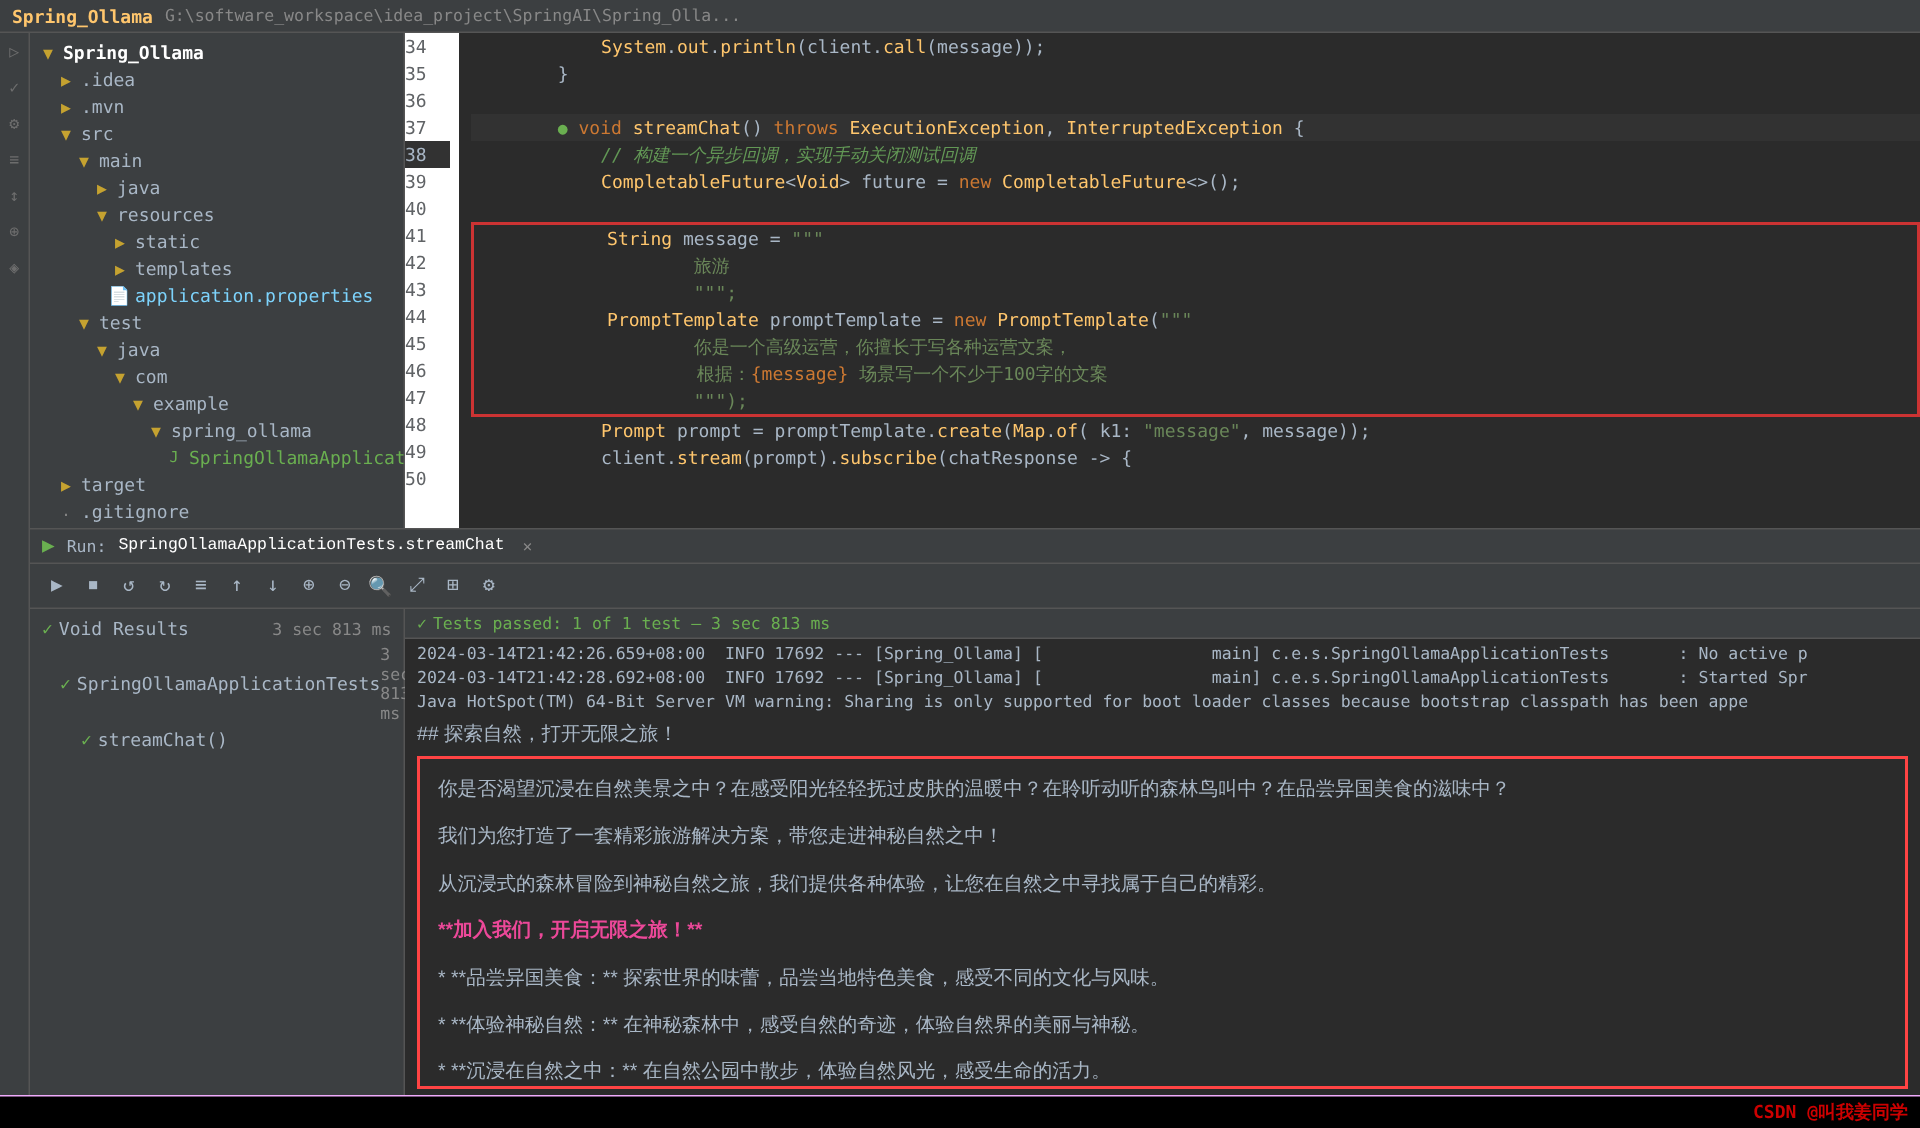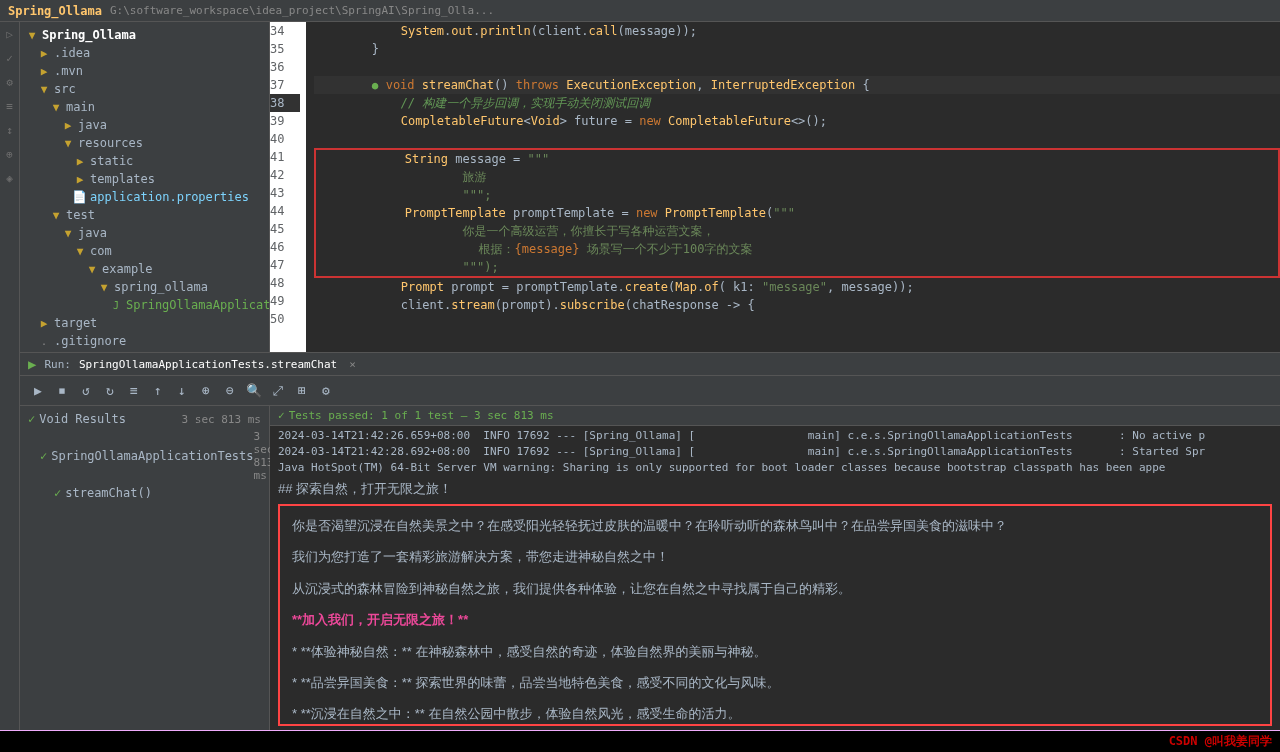--- a/index.html
+++ b/index.html
@@ -125,20 +125,21 @@
       padding: 0 8px;
       border-top: 1px solid #555;
       border-bottom: 1px solid #555;
       font-size: 11px;
       color: #a9b7c6;
       gap: 8px;
     }
     .run-tab-active {
       color: #ffffff;
       font-size: 11px;
+      font-family: Liberation Mono, monospace;
     }
     .run-icon { color: #6aaf50; font-size: 14px; cursor: pointer; }
 
     
     .test-toolbar {
       background: #3c3f41;
       height: 30px;
       display: flex;
       align-items: center;
       padding: 0 8px;
@@ -436,21 +437,21 @@
             <div class="code-line"><span class="cmt">            // 构建一个异步回调，实现手动关闭测试回调</span></div>
             <div class="code-line"><span class="plain">            </span><span class="cls">CompletableFuture</span><span class="plain">&lt;</span><span class="cls">Void</span><span class="plain">&gt; future = </span><span class="kw">new </span><span class="cls">CompletableFuture</span><span class="plain">&lt;&gt;();</span></div>
             <div class="code-line"></div>
 
             <div style="border:2px solid #cc3333; margin: 0; padding:0;">
               <div class="code-line" style="padding-left:2px;"><span class="plain">            </span><span class="cls">String</span><span class="plain"> message = </span><span class="str">"""</span></div>
               <div class="code-line" style="padding-left:2px;"><span class="plain">                    </span><span class="str">旅游</span></div>
               <div class="code-line" style="padding-left:2px;"><span class="plain">                    </span><span class="str">""";</span></div>
               <div class="code-line" style="padding-left:2px;"><span class="plain">            </span><span class="cls">PromptTemplate</span><span class="plain"> promptTemplate = </span><span class="kw">new </span><span class="cls">PromptTemplate</span><span class="plain">(</span><span class="str">"""</span></div>
               <div class="code-line" style="padding-left:2px;"><span class="plain">                    </span><span class="str">你是一个高级运营，你擅长于写各种运营文案，</span></div>
-              <div class="code-line" style="padding-left:18px;"><span class="plain">                    </span><span class="str">根据：</span><span style="color:#cc7832;">{message}</span><span class="str"> 场景写一个不少于100字的文案</span></div>
+              <div class="code-line" style="padding-left:4px;"><span class="plain">                    </span><span class="str">根据：</span><span style="color:#cc7832;">{message}</span><span class="str"> 场景写一个不少于100字的文案</span></div>
               <div class="code-line" style="padding-left:2px;"><span class="plain">                    </span><span class="str">""");</span></div>
             </div>
             <div class="code-line"><span class="plain">            </span><span class="cls">Prompt</span><span class="plain"> prompt = promptTemplate.</span><span class="fn">create</span><span class="plain">(</span><span class="cls">Map</span><span class="plain">.</span><span class="fn">of</span><span class="plain">( k1: </span><span class="str">"message"</span><span class="plain">, message));</span></div>
             <div class="code-line"><span class="plain">            client.</span><span class="fn">stream</span><span class="plain">(prompt).</span><span class="fn">subscribe</span><span class="plain">(chatResponse -&gt; {</span></div>
           </div>
         </div>
       </div>
     </div>
 
     <div class="run-bar">
@@ -510,22 +511,22 @@
             <div class="log-line">Java HotSpot(TM) 64-Bit Server VM warning: Sharing is only supported for boot loader classes because bootstrap classpath has been appe</div>
           </div>
 
           <div style="padding: 2px 8px; font-family: 'Microsoft YaHei', sans-serif; font-size:13px; color:#a9b7c6;">## 探索自然，打开无限之旅！</div>
 
           <div class="chinese-output">
             <p>你是否渴望沉浸在自然美景之中？在感受阳光轻轻抚过皮肤的温暖中？在聆听动听的森林鸟叫中？在品尝异国美食的滋味中？</p>
             <p>我们为您打造了一套精彩旅游解决方案，带您走进神秘自然之中！</p>
             <p>从沉浸式的森林冒险到神秘自然之旅，我们提供各种体验，让您在自然之中寻找属于自己的精彩。</p>
             <p><span class="bold-text">**加入我们，开启无限之旅！**</span></p>
+            <p>* **品尝异国美食：** 探索世界的味蕾，品尝当地特色美食，感受不同的文化与风味。</p>
             <p>* **体验神秘自然：** 在神秘森林中，感受自然的奇迹，体验自然界的美丽与神秘。</p>
-            <p>* **品尝异国美食：** 探索世界的味蕾，品尝当地特色美食，感受不同的文化与风味。</p>
             <p>* **沉浸在自然之中：** 在自然公园中散步，体验自然风光，感受生命的活力。</p>
 
           </div>
         </div>
       </div>
     </div>
   </div>
 </div>
 
 <div class="status-bar">

